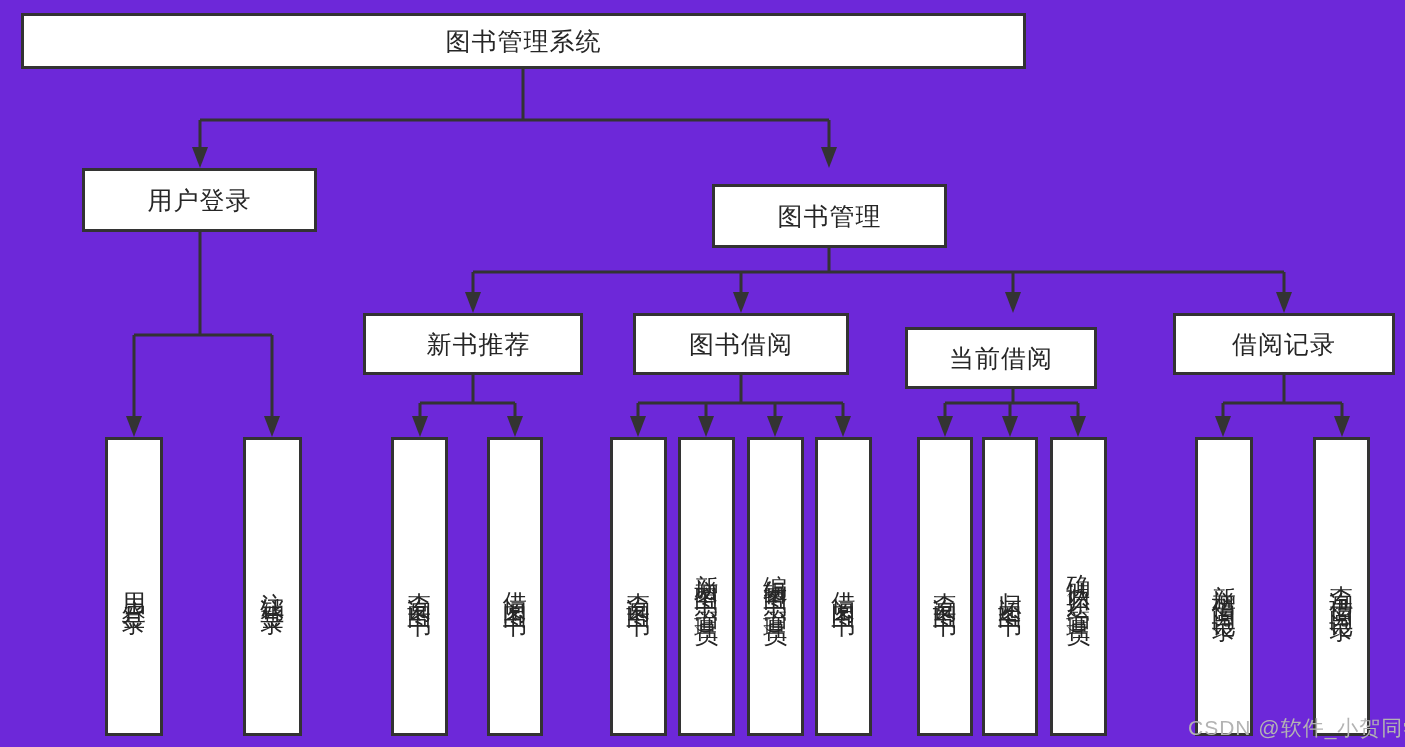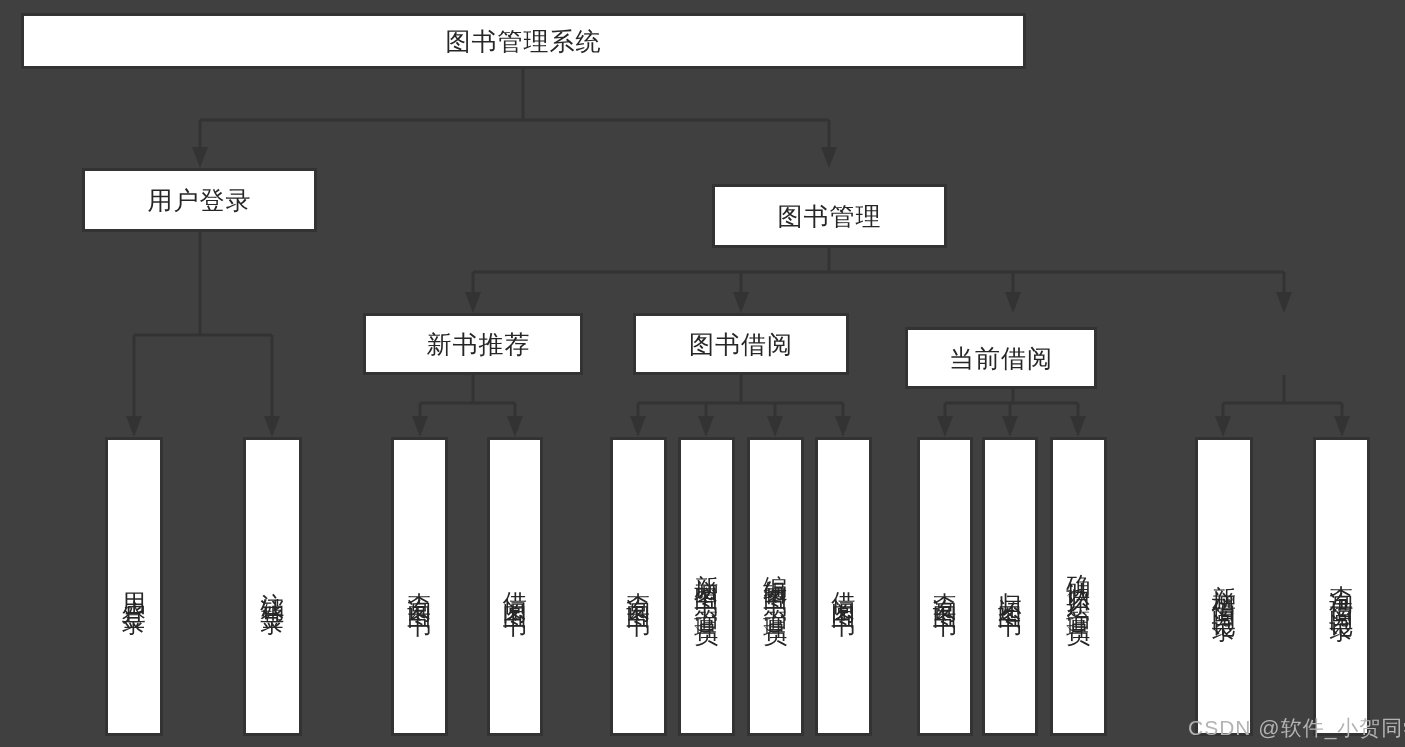--- a/index.html
+++ b/index.html
@@ -1,17 +1,17 @@
 <!DOCTYPE html>
 <html><head>
 <meta charset="utf-8">
 <style>
   html,body{margin:0;padding:0;background:#ffffff;}
   #canvas{
-    position:relative;width:1405px;height:747px;background:#404040;
+    position:relative;width:1405px;height:747px;background:#6d28d9;
     font-family:"Liberation Sans","DejaVu Sans",sans-serif;overflow:hidden;
   }
   #connectors{position:absolute;left:0;top:0;width:1405px;height:747px;}
   .node{
     position:absolute;box-sizing:border-box;border:3px solid #333333;background:#ffffff;
     display:flex;align-items:center;justify-content:center;
     color:#262626;font-size:25px;letter-spacing:1px;
   }
   .node.vert{
     writing-mode:vertical-rl;text-orientation:upright;
@@ -82,20 +82,23 @@
 
   <div class="node" style="left:363px;top:313px;width:220px;height:62px;padding-left:11px;">
     <span>新书推荐</span>
   </div>
   <div class="node" style="left:633px;top:313px;width:216px;height:62px;">
     <span>图书借阅</span>
   </div>
   <div class="node" style="left:905px;top:313px;width:192px;height:62px;margin-top:14px;">
     <span>当前借阅</span>
   </div>
+  <div class="node" style="left:1173px;top:313px;width:222px;height:62px;">
+    <span>借阅记录</span>
+  </div>
 
   <div class="node vert" style="left:105px;top:437px;width:58px;height:299px;">
     <span>用户登录</span>
   </div>
   <div class="node vert" style="left:243px;top:437px;width:59px;height:299px;">
     <span>注销登录</span>
   </div>
 
   <div class="node vert" style="left:391px;top:437px;width:57px;height:299px;">
     <span>查询图书</span>

